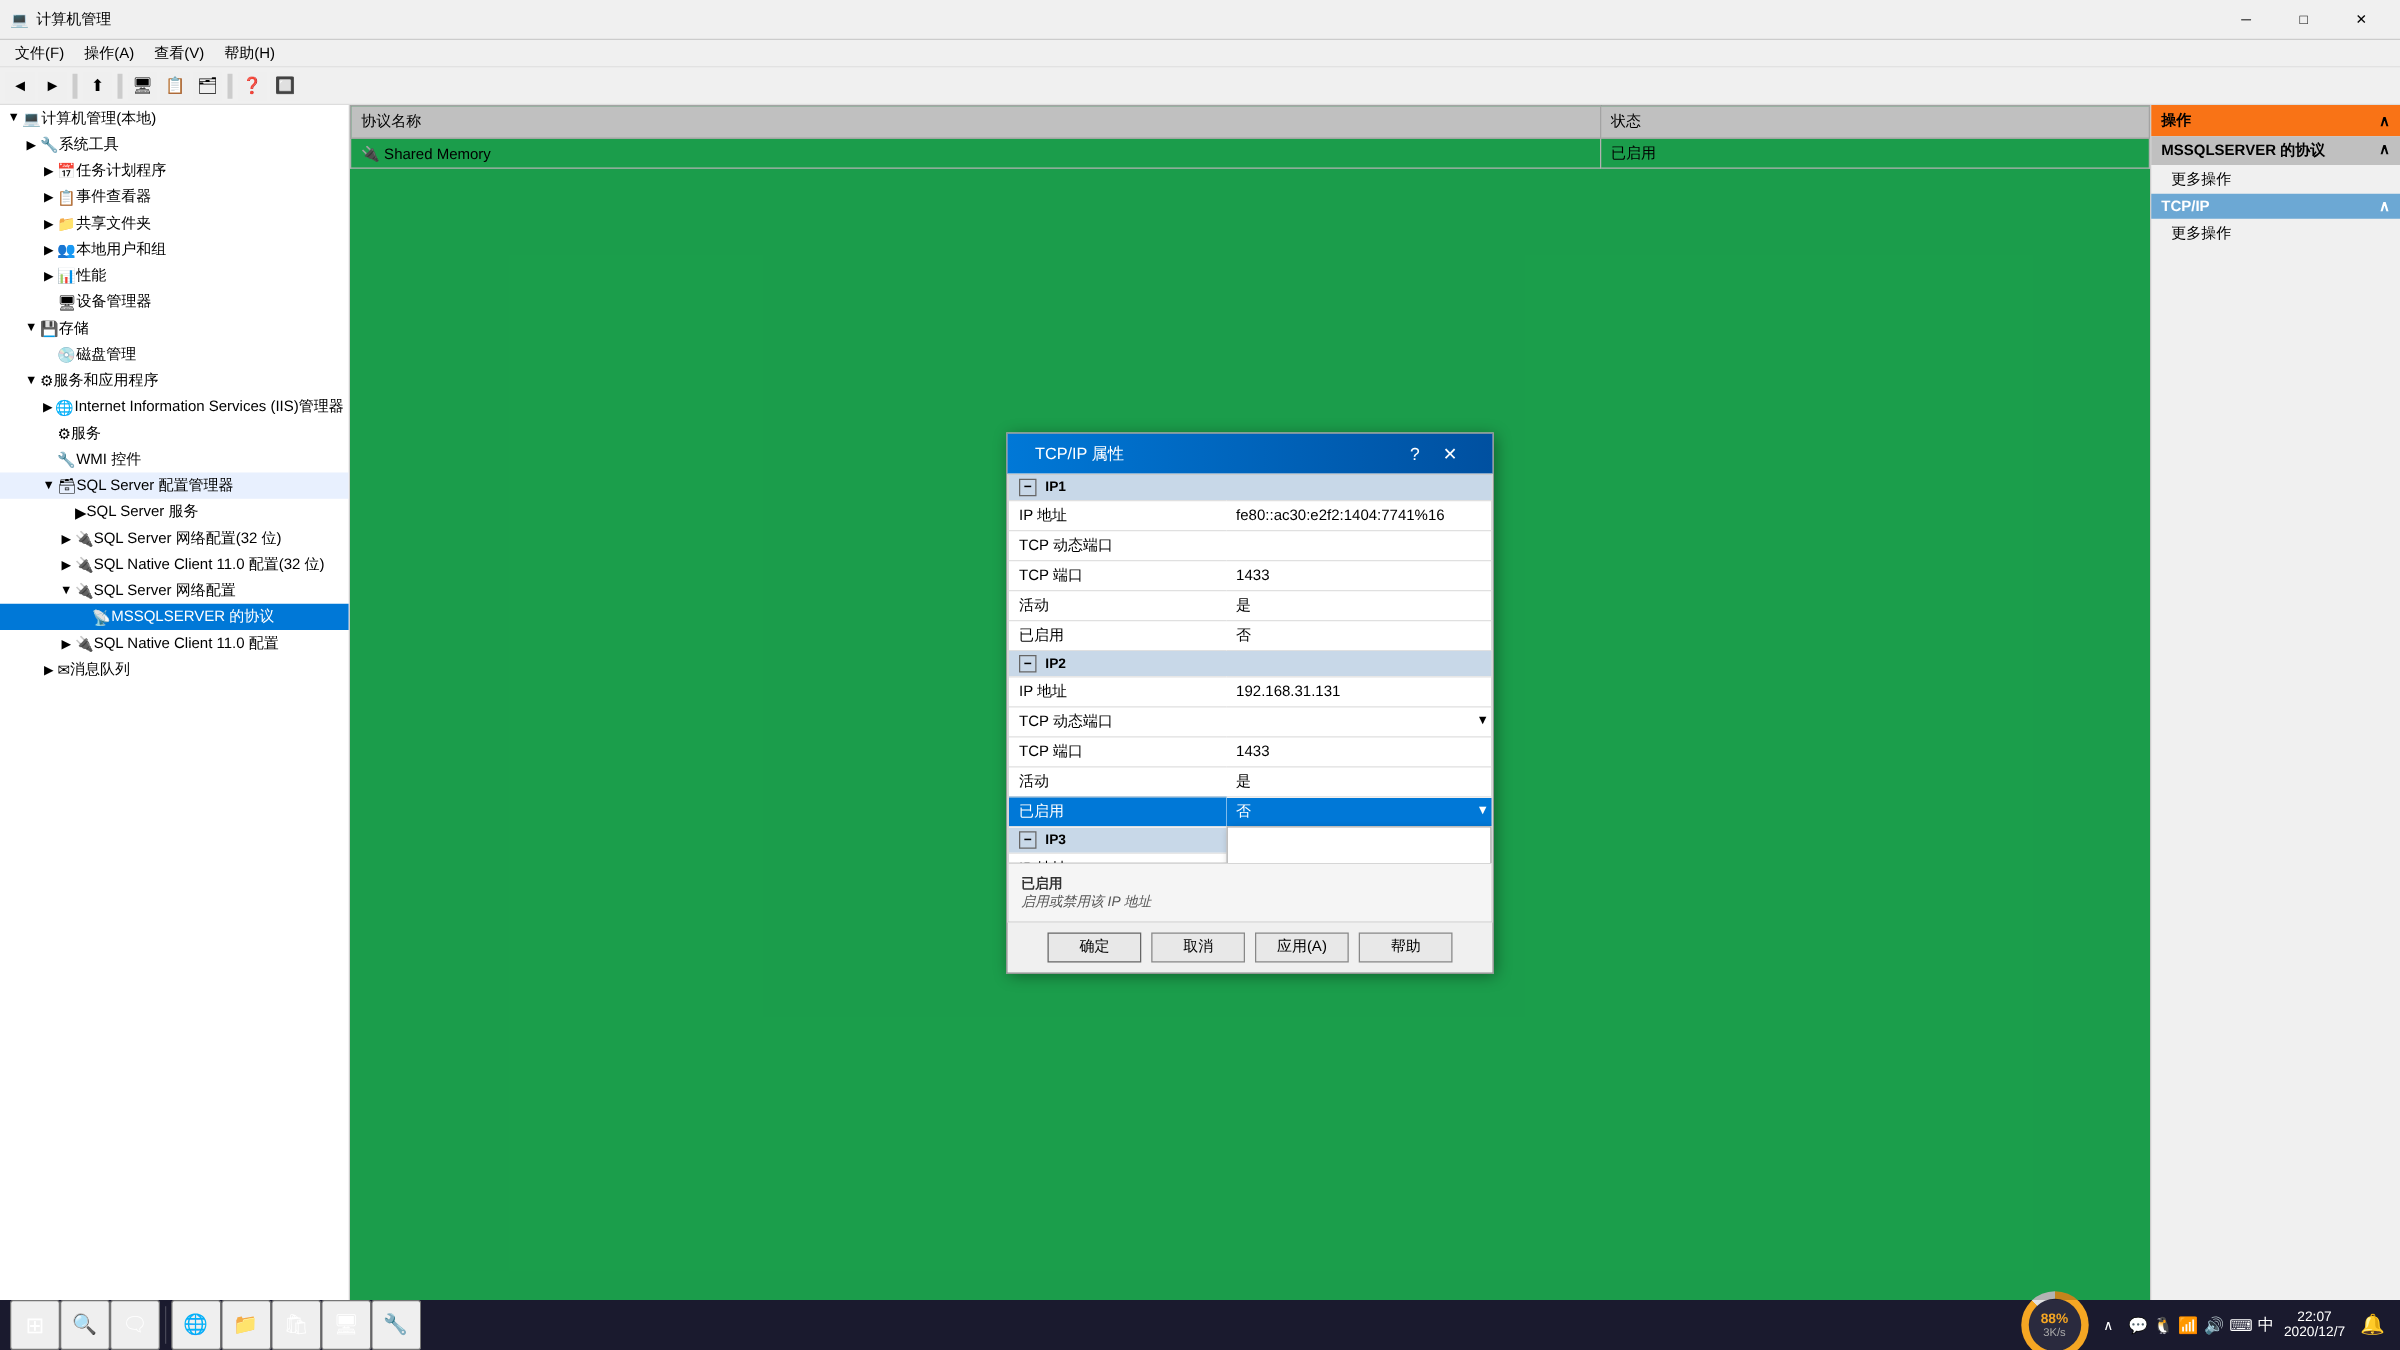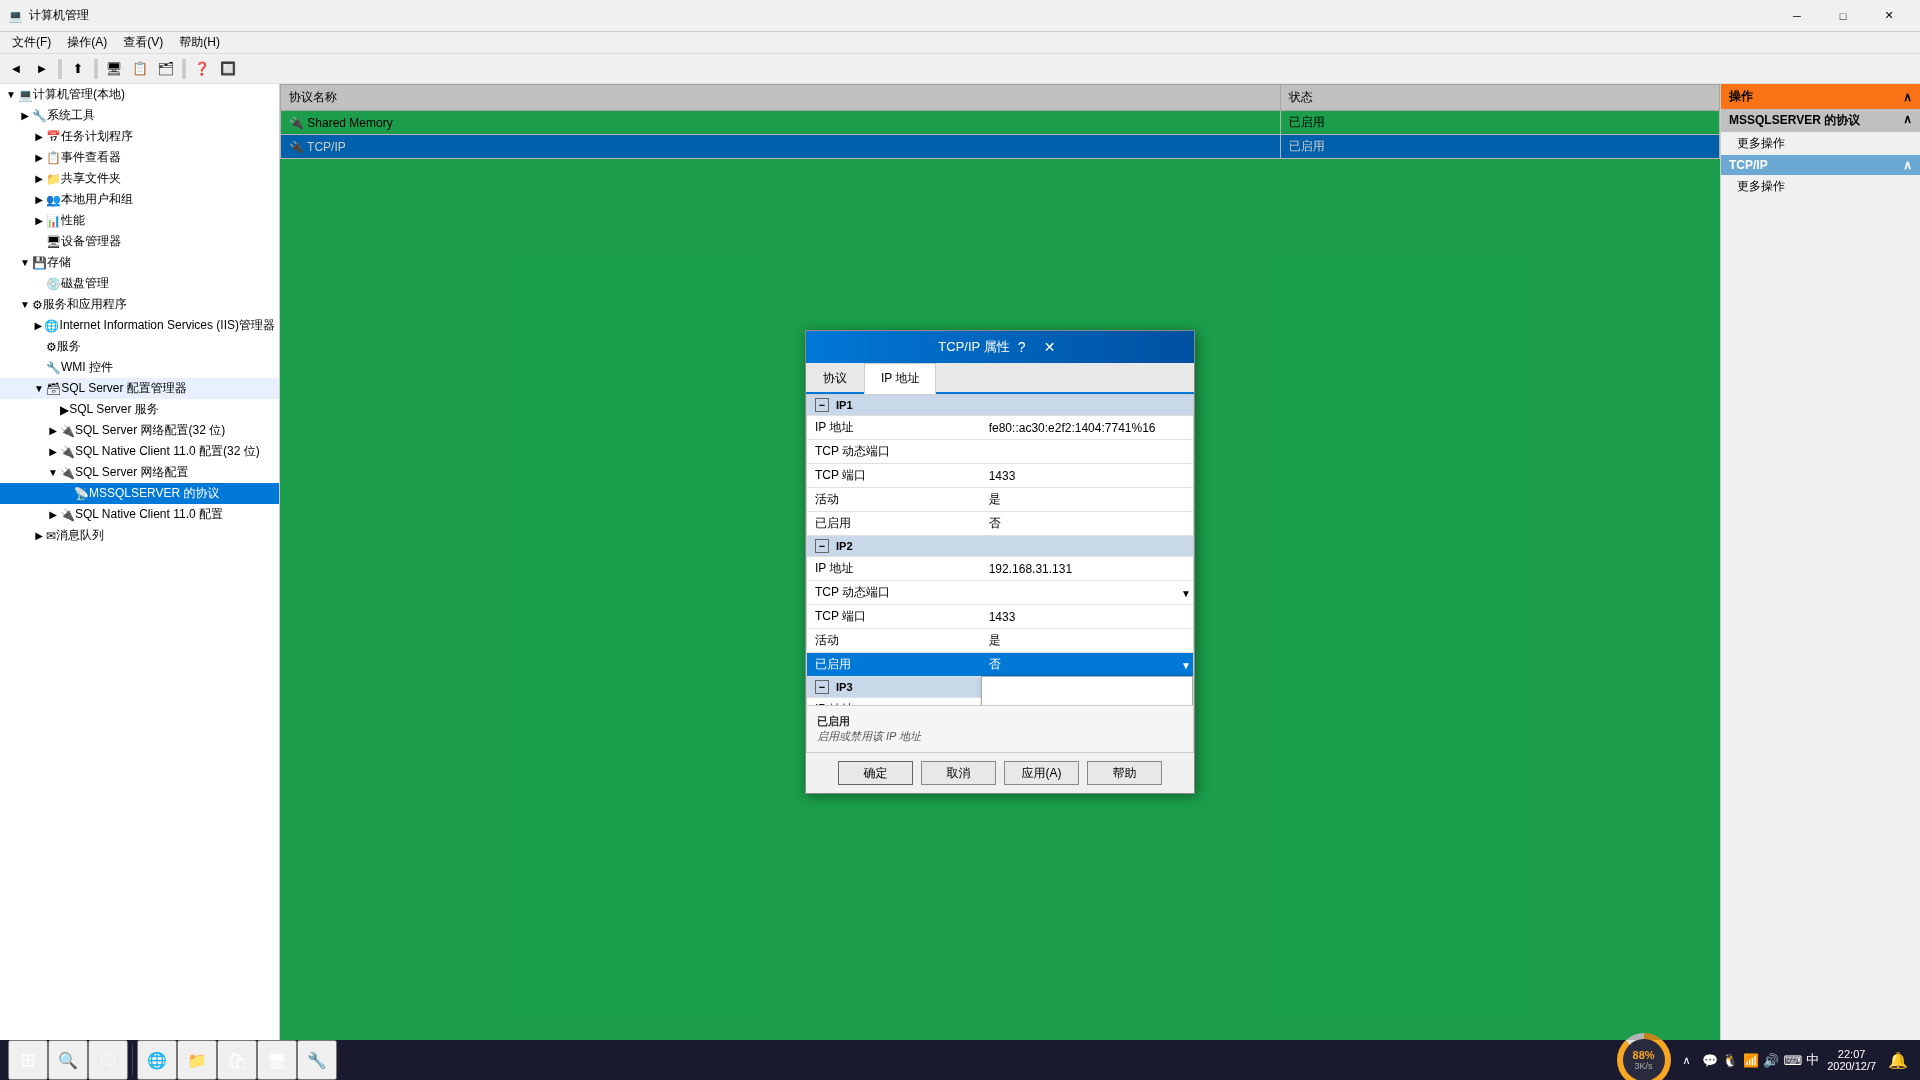--- a/index.html
+++ b/index.html
@@ -162,23 +162,23 @@
     .dialog {
       background: #f0f0f0;
       border: 1px solid #888;
       box-shadow: 2px 2px 12px rgba(0,0,0,0.4);
       width: 390px;
       font-size: 12px;
     }
     .dialog-title {
       background: linear-gradient(to right, #0078d7, #0050a0);
       color: white;
-      padding: 6px 10px;
-      display: flex;
-      justify-content: center;
+      padding: 6px 22px;
+      display: flex;
+      justify-content: space-between;
       align-items: center;
       font-size: 13px;
     }
     .dialog-title-btns { display: flex; gap: 4px; }
     .dialog-title-btn { width: 24px; height: 20px; display: flex; align-items: center; justify-content: center; cursor: pointer; background: transparent; border: none; color: white; font-size: 14px; }
     .dialog-tabs { display: flex; border-bottom: 2px solid #0078d7; background: #e8e8e8; }
     .dialog-tab { padding: 6px 16px; cursor: pointer; border: 1px solid transparent; margin-bottom: -2px; }
     .dialog-tab.active { background: white; border-color: #ccc #ccc white #ccc; border-bottom-color: white; }
     .dialog-content { background: white; border: 1px solid #ccc; margin: 0; }
     .dialog-table { width: 100%; border-collapse: collapse; }
@@ -410,42 +410,34 @@
         <tr>
           <th>协议名称</th>
           <th>状态</th>
         </tr>
       </thead>
       <tbody>
         <tr>
           <td><span>🔌</span> <span>Shared Memory</span></td>
           <td>已启用</td>
         </tr>
-        <tr class="selected">
-          <td><span>🔌</span> <span>TCP/IP</span></td>
-          <td>已启用</td>
-        </tr>
       </tbody>
     </table>
 
     <div class="modal-overlay">
       <div class="dialog">
 
         <div class="dialog-title">
           <span>TCP/IP 属性</span>
           <div class="dialog-title-btns">
             <button class="dialog-title-btn">?</button>
             <button class="dialog-title-btn">✕</button>
           </div>
         </div>
 
-        <div class="dialog-tabs">
-          <div class="dialog-tab">协议</div>
-          <div class="dialog-tab active">IP 地址</div>
-        </div>
 
         <div class="dialog-content">
           <div class="scroll-area">
             <table class="dialog-table">
               <tbody>
 
                 <tr class="section-header">
                   <td colspan="2">
                     <span class="section-collapse">−</span>
                     IP1

